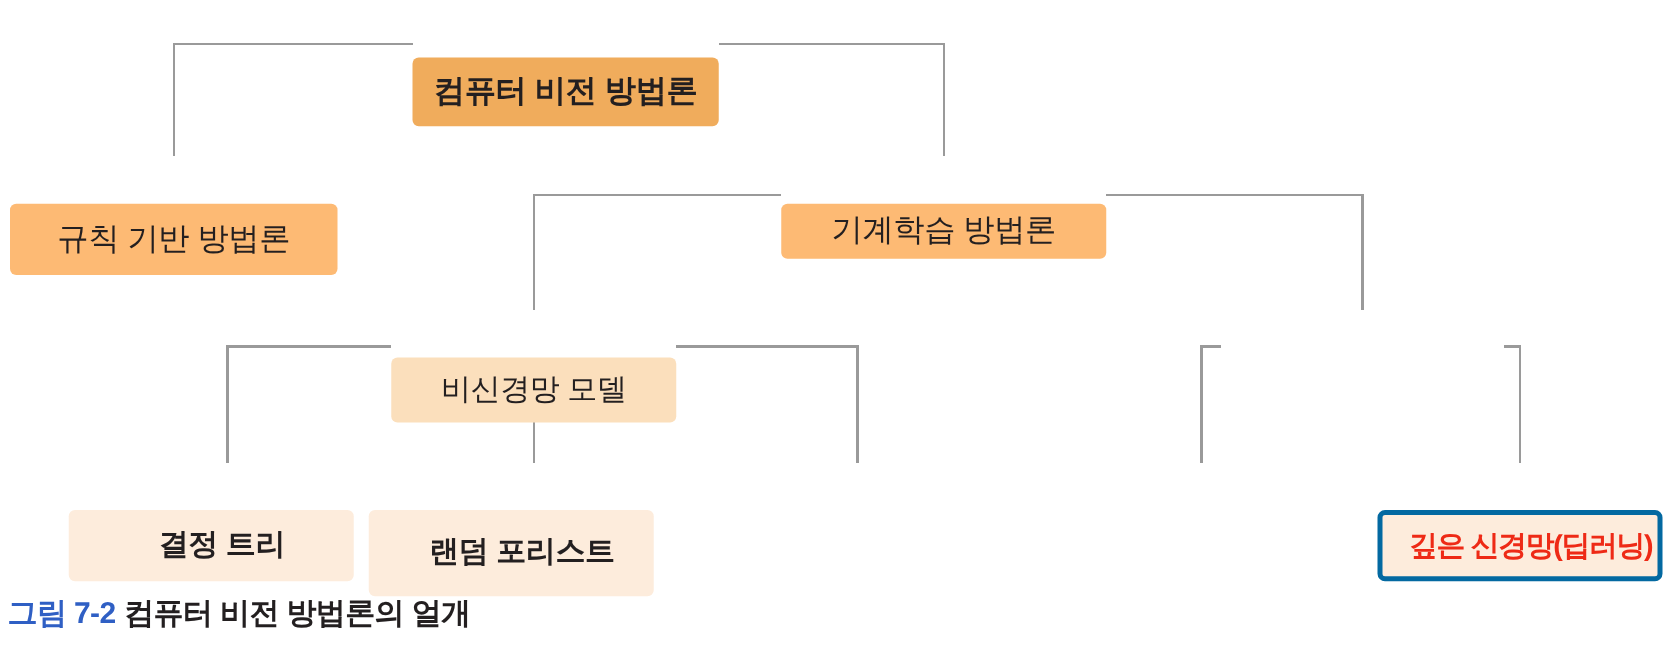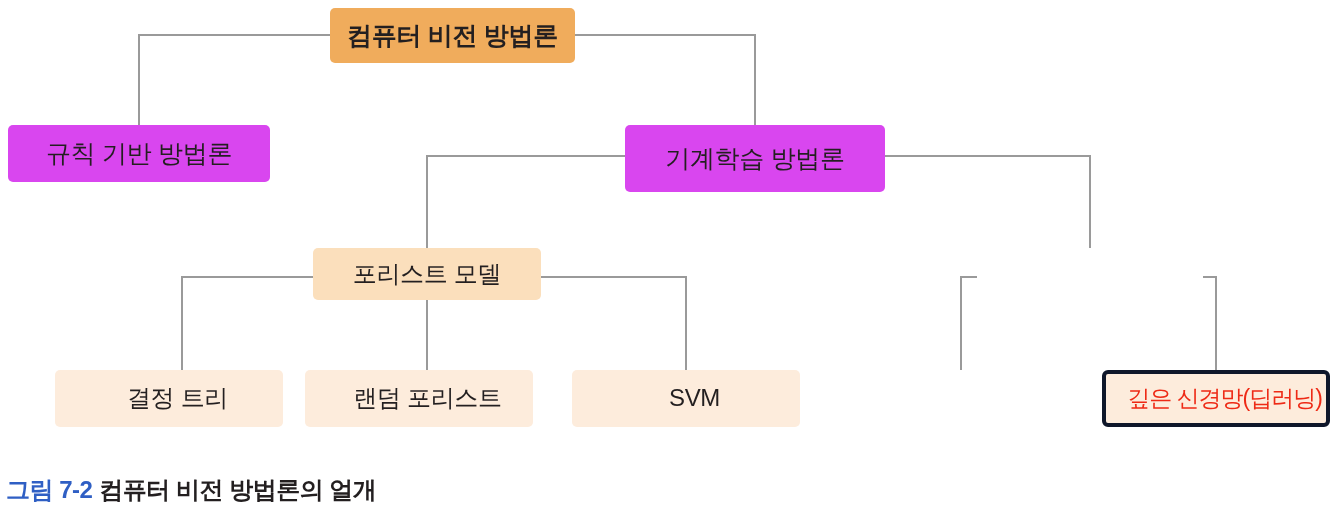--- a/index.html
+++ b/index.html
@@ -37,62 +37,63 @@
     position: absolute;
     box-sizing: border-box;
     display: flex;
     align-items: center;
     justify-content: center;
     border-radius: 5px;
     text-align: center;
     line-height: 1.1;
     white-space: nowrap;
     letter-spacing: -0.3px;
+    margin-top: 38px;
   }
 
   .node-label {
     display: block;
   }
 
   
   .tier-root {
     background: #f0ac5c;
     color: #231f20;
     font-size: 25px;
     font-weight: 700;
   }
 
   
   .tier-mid {
-    background: #d946ef;
+    background: #fdba74;
     color: #231f20;
     font-size: 25px;
     font-weight: 400;
   }
 
   
   .tier-family {
     background: #fbdfbc;
     color: #231f20;
     font-size: 24px;
     font-weight: 400;
   }
 
   
   .tier-leaf {
     background: #fdecdc;
     color: #231f20;
     font-size: 24px;
-    font-weight: 400;
+    font-weight: 700;
     padding-left: 17px;
   }
 
   
   .tier-leaf.highlight {
-    border: 4px solid #0f172a;
+    border: 4px solid #0369a1;
     color: #ee2a16;
     border-radius: 6px;
     font-size: 23px;
     letter-spacing: -1px;
   }
 
   
   #caption {
     position: absolute;
     left: 6px;
@@ -140,40 +141,37 @@
   </svg>
 
   <div class="node tier-root" style="left:330px; top:8px; width:245px; height:55px;">
     <span class="node-label">컴퓨터 비전 방법론</span>
   </div>
 
   <div class="node tier-mid" style="left:8px; top:125px; width:262px; height:57px;">
     <span class="node-label">규칙 기반 방법론</span>
   </div>
 
-  <div class="node tier-mid" style="left:625px; top:125px; width:260px; height:67px;">
+  <div class="node tier-mid" style="left:625px; top:125px; width:260px; height:44px;">
     <span class="node-label">기계학습 방법론</span>
   </div>
 
   <div class="node tier-family" style="left:313px; top:248px; width:228px; height:52px;">
-    <span class="node-label">포리스트 모델</span>
+    <span class="node-label">비신경망 모델</span>
   </div>
 
 
   <div class="node tier-leaf" style="left:55px; top:370px; width:228px; height:57px;">
     <span class="node-label">결정 트리</span>
   </div>
 
-  <div class="node tier-leaf" style="left:305px; top:370px; width:228px; height:57px;">
+  <div class="node tier-leaf" style="left:295px; top:370px; width:228px; height:69px;">
     <span class="node-label">랜덤 포리스트</span>
   </div>
 
-  <div class="node tier-leaf" style="left:572px; top:370px; width:228px; height:57px;">
-    <span class="node-label">SVM</span>
-  </div>
 
 
   <div class="node tier-leaf highlight" style="left:1102px; top:370px; width:228px; height:57px;">
     <span class="node-label">깊은 신경망(딥러닝)</span>
   </div>
 
   <div id="caption">
     <span class="caption-number">그림 7-2</span><span class="caption-text">컴퓨터 비전 방법론의 얼개</span>
   </div>
 

